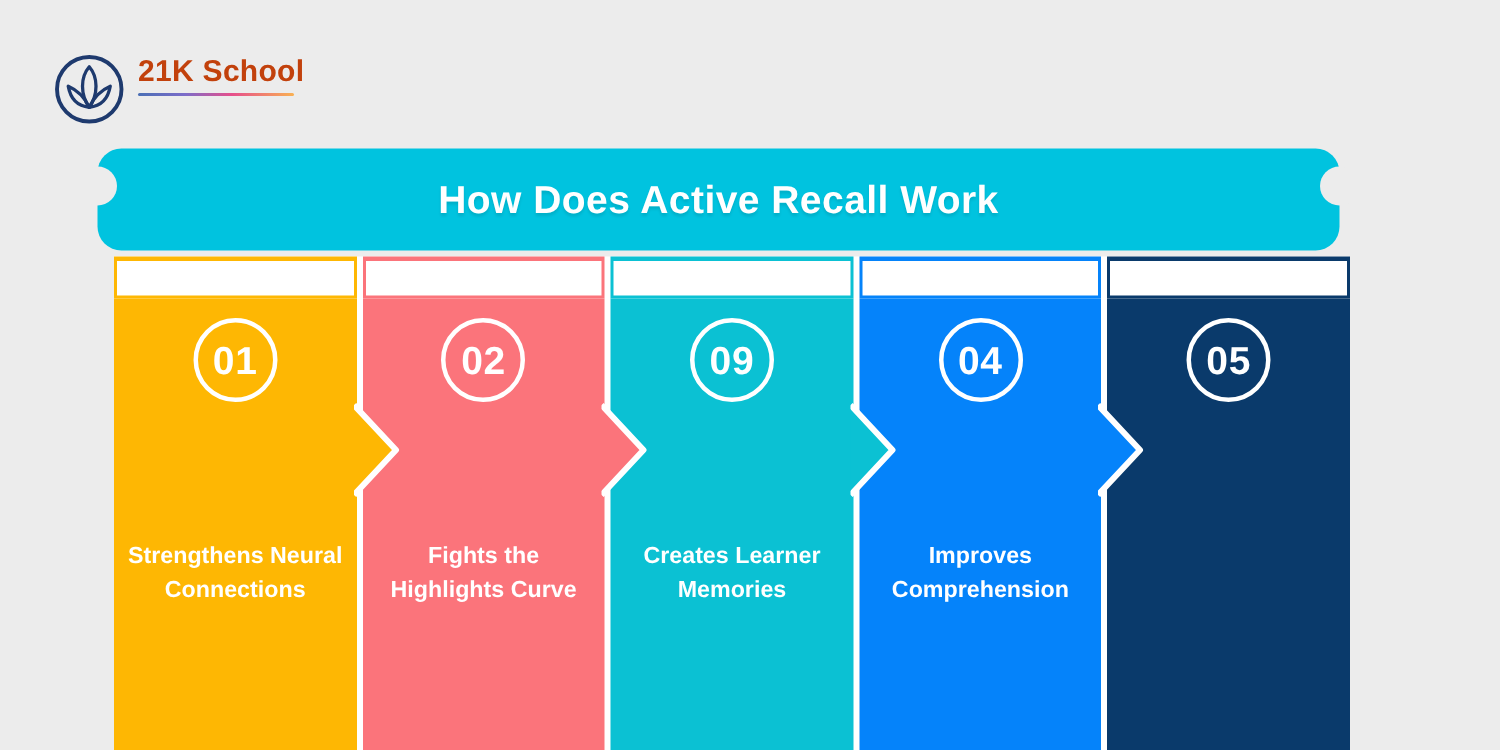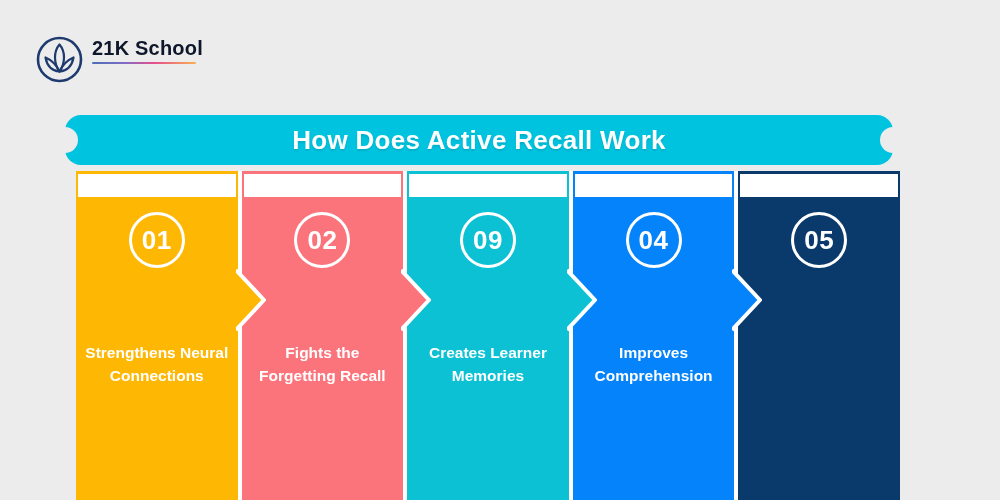--- a/index.html
+++ b/index.html
@@ -17,21 +17,21 @@
     left: 36px; top: 36px;
     display: flex;
     align-items: flex-start;
     gap: 9px;
   }
   .logo-svg { width: 47px; height: 47px; display: block; }
   .brand-text { display: flex; flex-direction: column; padding-top: 1px; }
   .brand-name {
     font-size: 20px;
     font-weight: 700;
-    color: #0f172a;
+    color: #c2410c;
     letter-spacing: 0.2px;
     line-height: 1.1;
   }
   .brand-underline {
     margin-top: 3px;
     height: 2px;
     width: 104px;
     border-radius: 1px;
     background: linear-gradient(90deg, #4A6FB5 0%, #7B6CC9 30%, #E64F8C 60%, #F9B153 100%);
   }
@@ -39,22 +39,22 @@
     margin-top: 4px;
     font-size: 11px;
     font-weight: 600;
     color: #2A416F;
     line-height: 1.3;
   }
 
   
   .title-banner {
     position: absolute;
-    left: 65px; top: 115px;
-    width: 828px; height: 50px;
+    left: 65px; top: 99px;
+    width: 828px; height: 68px;
     background: #00C3DF;
     border-radius: 16px;
   }
   .title-banner::before, .title-banner::after {
     content: "";
     position: absolute;
     top: 12px;
     width: 26px; height: 26px;
     border-radius: 50%;
     background: #ECECEC;
@@ -103,21 +103,21 @@
     border: 3px solid #FFFFFF;
     border-radius: 50%;
     display: flex; align-items: center; justify-content: center;
     color: #FFFFFF;
     font-size: 26px;
     font-weight: 700;
     letter-spacing: 0.5px;
   }
   .step-label {
     position: absolute;
-    top: 142px; left: 1px; right: 1px;
+    top: 160px; left: 1px; right: 1px;
     text-align: center;
     color: #FFFFFF;
     font-size: 15.5px;
     font-weight: 700;
     line-height: 1.5;
   }
   .chevron {
     position: absolute;
     right: -30px; top: 69px;
     width: 32px; height: 64px;
@@ -163,21 +163,21 @@
       </svg>
     </div>
   </div>
 
   <div class="step-card" style="--c: #FB747B;">
     <div class="step-tab"></div>
     <div class="step-body">
       <div class="step-circle">02</div>
       <div class="step-label">
         <span>Fights the</span><br>
-        <span>Forgetting Recall</span>
+        <span>Highlights Curve</span>
       </div>
       <svg class="chevron" viewBox="0 0 32 64">
         <polygon points="0,2 28,32 0,62"></polygon>
           <polyline points="0,2 28,32 0,62"></polyline>
       </svg>
     </div>
   </div>
 
   <div class="step-card" style="--c: #0BC1D3;">
     <div class="step-tab"></div>

